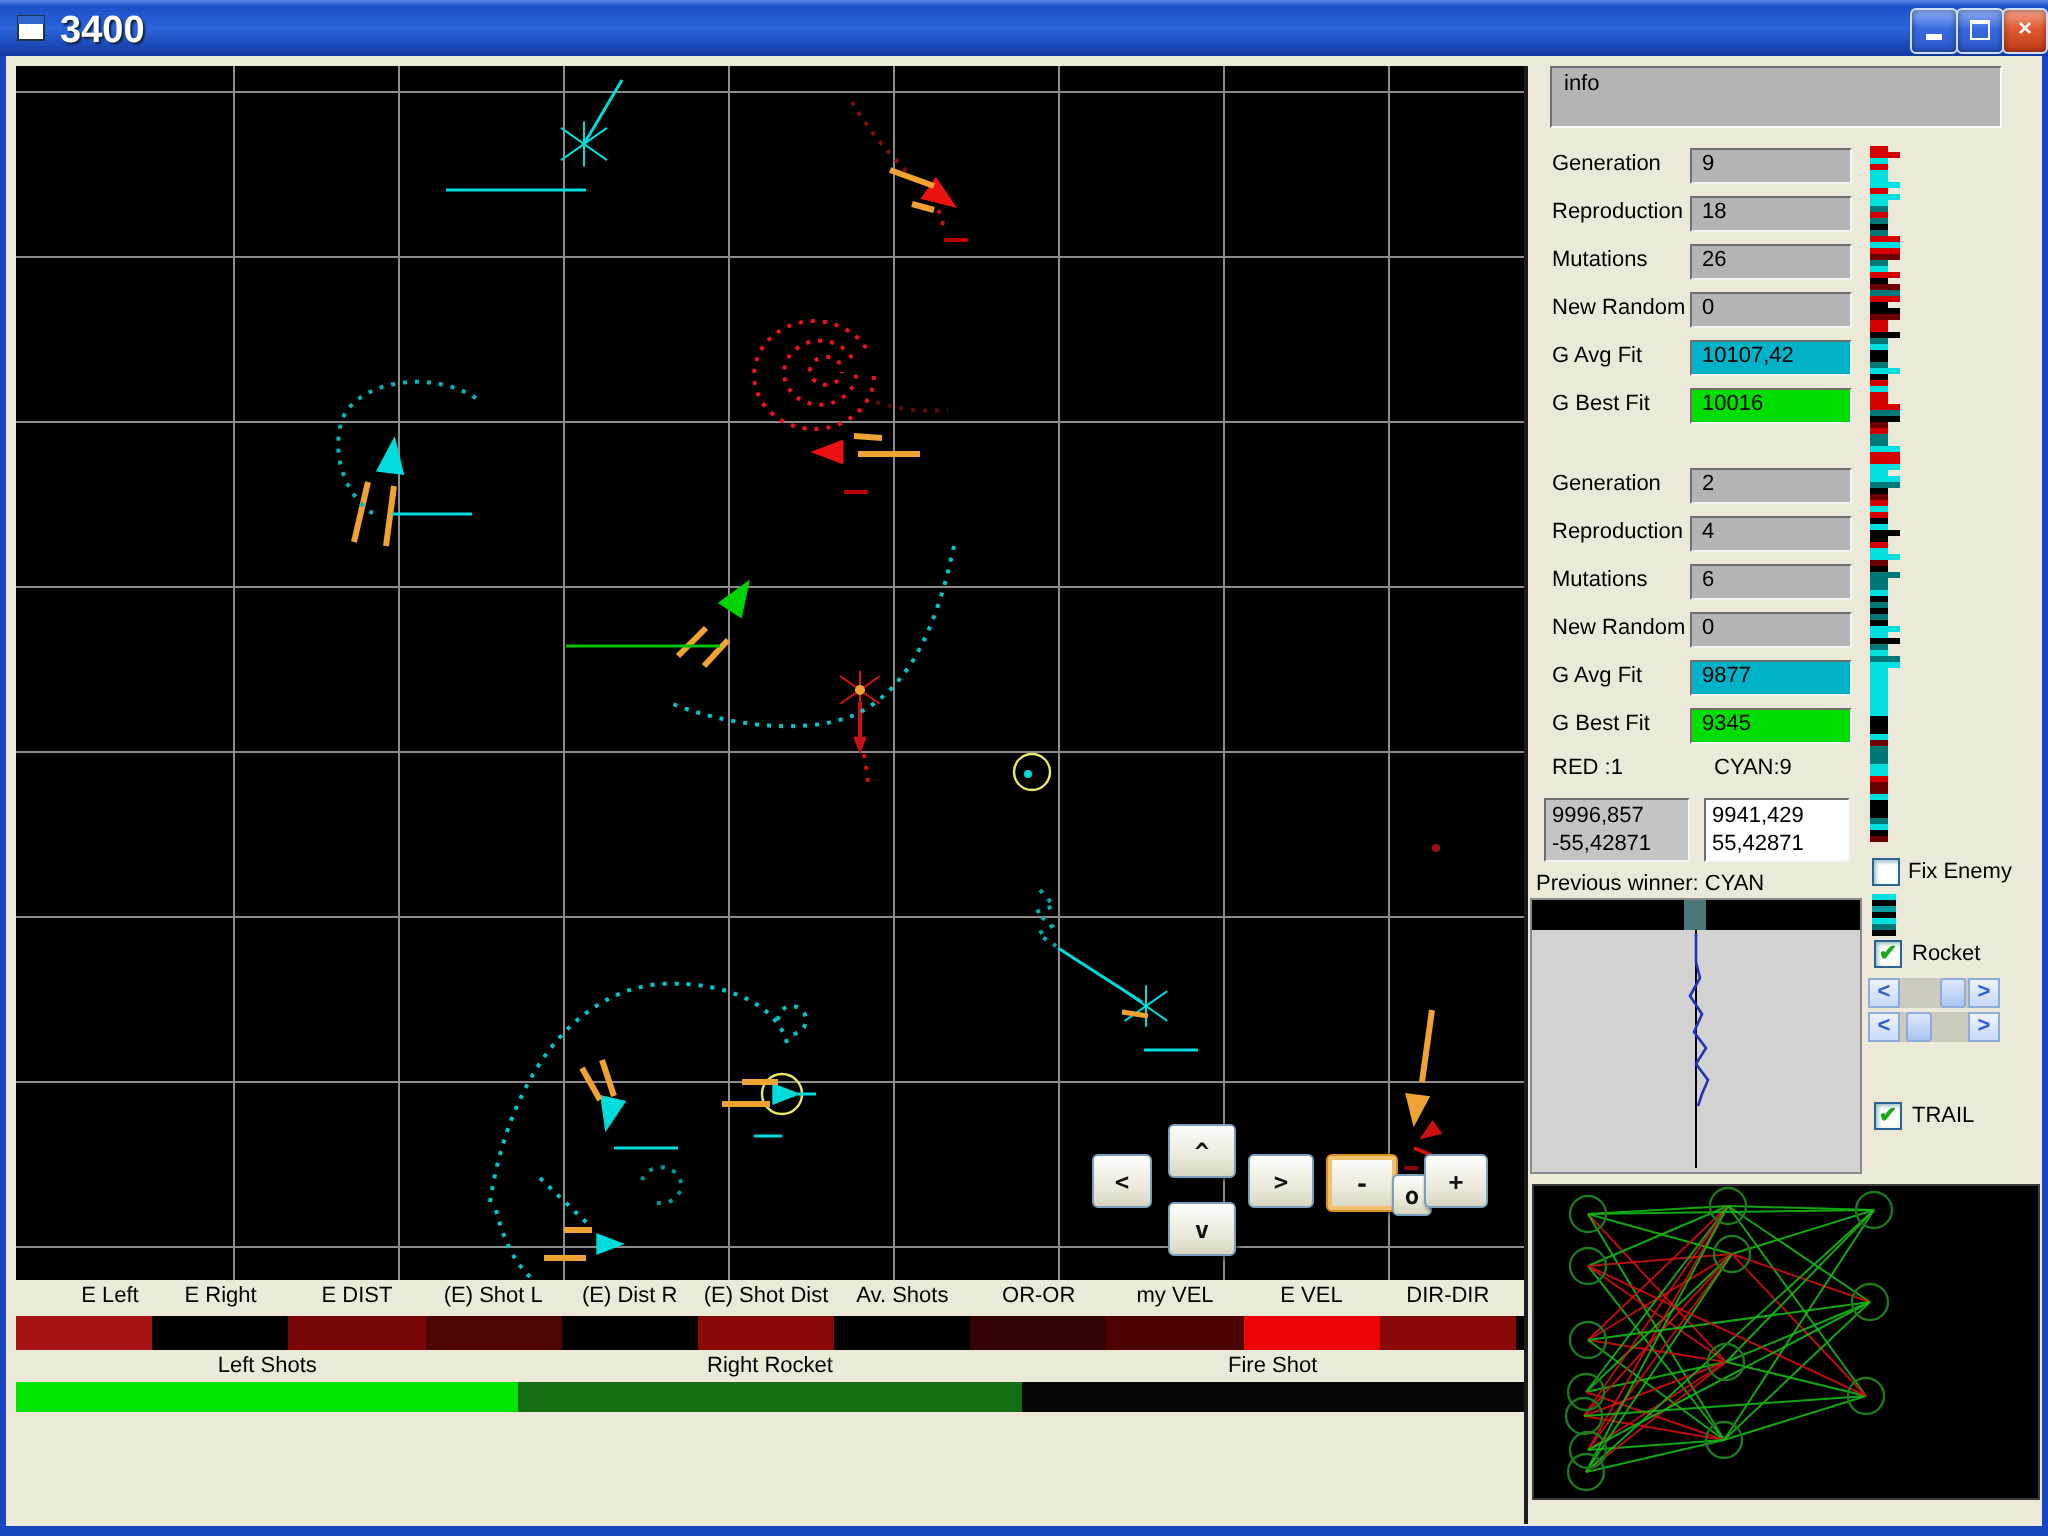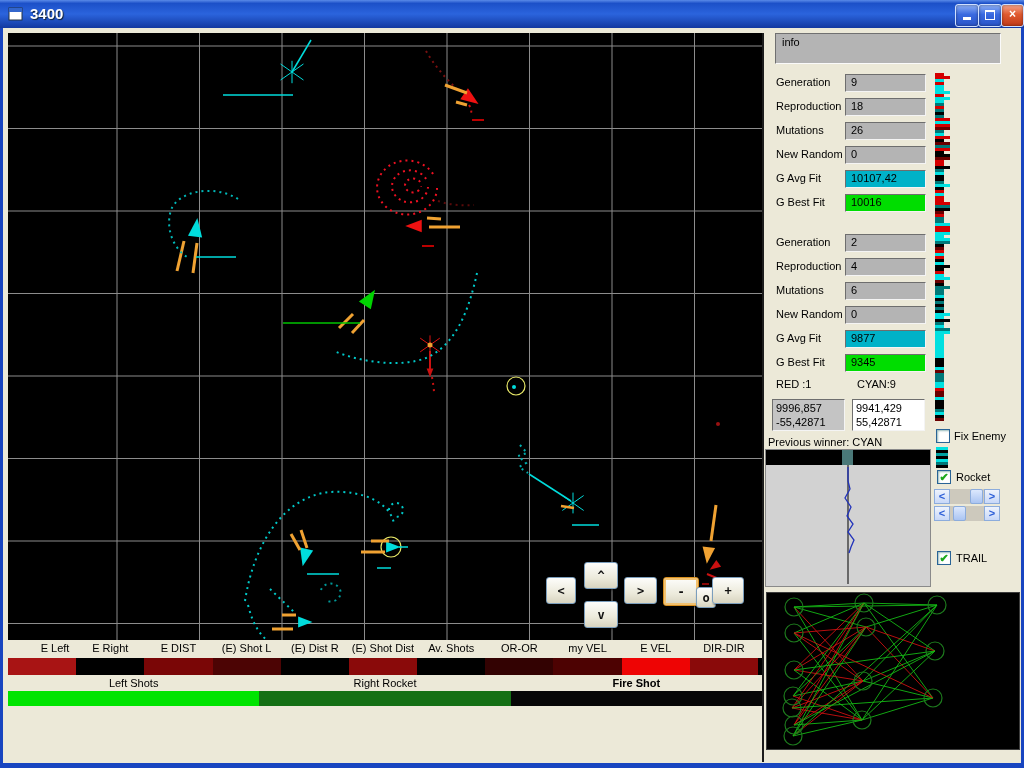--- a/index.html
+++ b/index.html
@@ -2,21 +2,21 @@
 <html><head>
 <meta charset="utf-8">
 <style>
   html,body{margin:0;padding:0;width:1024px;height:768px;overflow:hidden;
     font-family:"Liberation Sans",sans-serif;background:#1845c0;}
   .abs{position:absolute;}
   #client{left:3px;top:28px;width:1018px;height:735px;background:#ECE9D8;}
   
   #titlebar{left:0;top:0;width:1024px;height:28px;
     background:linear-gradient(180deg,#5a8ae8 0%,#1c50c8 12%,#2b64dd 50%,#1238a0 100%);}
-  #title-text{left:30px;top:5px;color:#fff;font-weight:bold;font-size:15px;text-shadow:1px 1px 1px #123;}
+  #title-text{left:30px;top:5px;color:#fff;font-weight:bold;font-size:19px;text-shadow:1px 1px 1px #123;}
   #window-icon{left:8px;top:6px;}
   .tbtn{top:4px;width:22px;height:21px;border-radius:3px;border:1px solid #cfe0ff;
     color:#fff;font-size:12px;text-align:center;line-height:18px;
     background:linear-gradient(180deg,#8fb0f5,#3a6ae0 45%,#2a55c8);box-shadow:inset 0 0 3px #0007;cursor:default;}
   .tbtn.close{background:linear-gradient(180deg,#f5a58c,#e05a30 45%,#c03a18);font-weight:bold;}
   .glyph-min{display:inline-block;width:8px;height:3px;background:#fff;margin-top:12px;}
   .glyph-res{display:inline-block;width:8px;height:7px;border:1px solid #fff;border-top:2px solid #fff;margin-top:5px;}
   
   #sim-canvas{left:8px;top:33px;width:754px;height:607px;background:#000;}
   #divider{left:762px;top:33px;width:2px;height:729px;background:#1c1c1c;}
@@ -198,21 +198,21 @@
     <div style="width: 68.1818px; background: rgb(0, 0, 0);"></div>
     <div style="width: 68.1818px; background: rgb(51, 2, 2);"></div>
     <div style="width: 68.1818px; background: rgb(77, 2, 2);"></div>
     <div style="width: 68.1818px; background: rgb(238, 4, 4);"></div>
     <div style="width: 68.1818px; background: rgb(138, 10, 10);"></div>
     <div style="flex: 1 1 0%; background: rgb(0, 0, 0);"></div>
   </div>
 <div class="abs labelstrip" id="output-labels" style="left:8px;top:676px;width:754px;height:14px">
     <span class="inlabel" style="left: 125.667px;">Left Shots</span>
     <span class="inlabel" style="left: 377px;">Right Rocket</span>
-    <span class="inlabel" style="left: 628.333px; font-weight: bold;">Fire Shot</span>
+    <span class="inlabel" style="left: 628.333px;">Fire Shot</span>
   </div>
 <div class="abs" id="output-bar" style="left:8px;top:691px;width:754px;height:15px">
     <div style="width: 251.333px; background: rgb(0, 228, 0);"></div>
     <div style="width: 251.333px; background: rgb(21, 112, 21);"></div>
     <div style="width: 251.333px; background: rgb(7, 7, 7);"></div>
   </div>
 <div class="abs" id="caption" style="left:463px;top:712px;width:310px">
 </div>
 
 <div class="abs" id="info-box">

